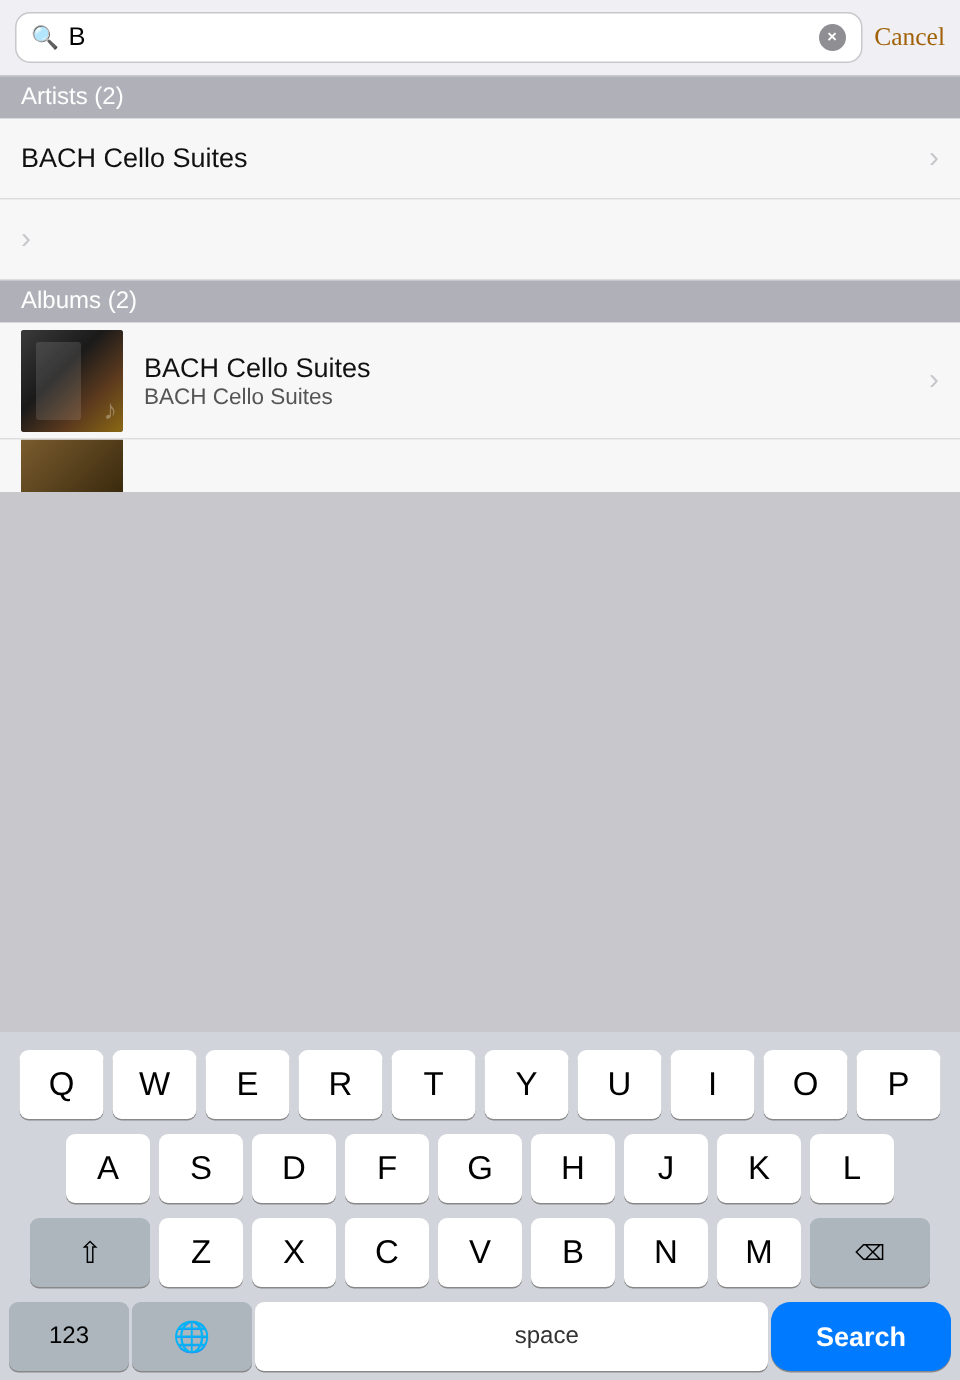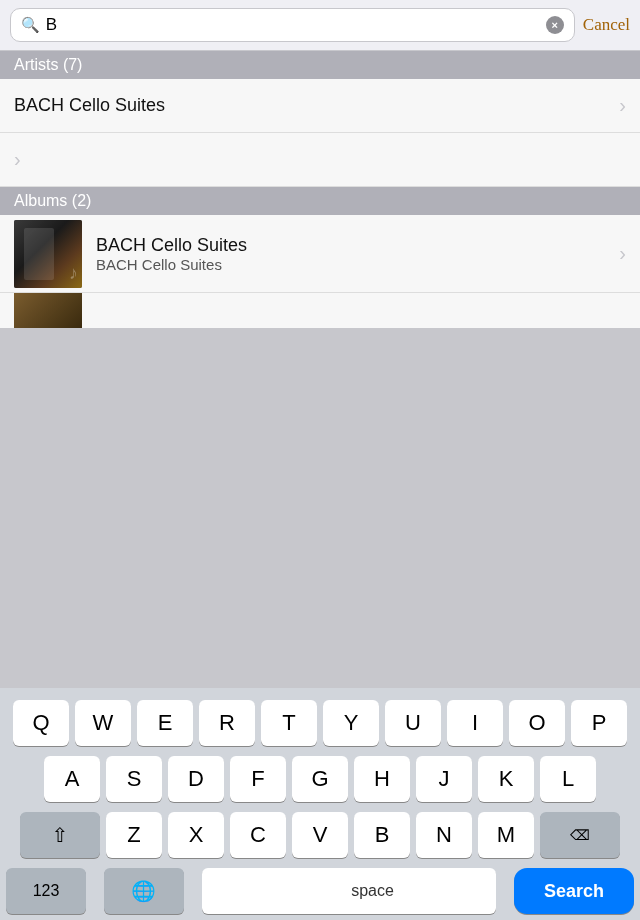--- a/index.html
+++ b/index.html
@@ -229,40 +229,40 @@
     .key.num-key {
       max-width: 80px;
       font-size: 16px;
     }
     .key.globe-key {
       max-width: 80px;
       font-size: 20px;
     }
     .bottom-row {
       display: flex;
-      gap: 18px;
+      gap: 2px;
       justify-content: center;
     }
     .shift-icon {
       font-size: 20px;
     }
   </style>
 </head>
 <body>
 
 <div class="search-bar">
   <div class="search-input-wrap">
     <span class="search-icon-glyph">🔍</span>
     <input class="search-input" type="text" value="B" style="">
     <button class="clear-btn">×</button>
   </div>
   <button class="cancel-btn">Cancel</button>
 </div>
 
-<div class="section-header">Artists (7)</div>
+<div class="section-header">Artists (2)</div>
 
 <div class="list-item">
   <span class="list-item-text">BACH Cello Suites</span>
   <span class="chevron">›</span>
 </div>
 
 <div class="list-item">
   <span class="chevron">›</span>
 </div>
 

